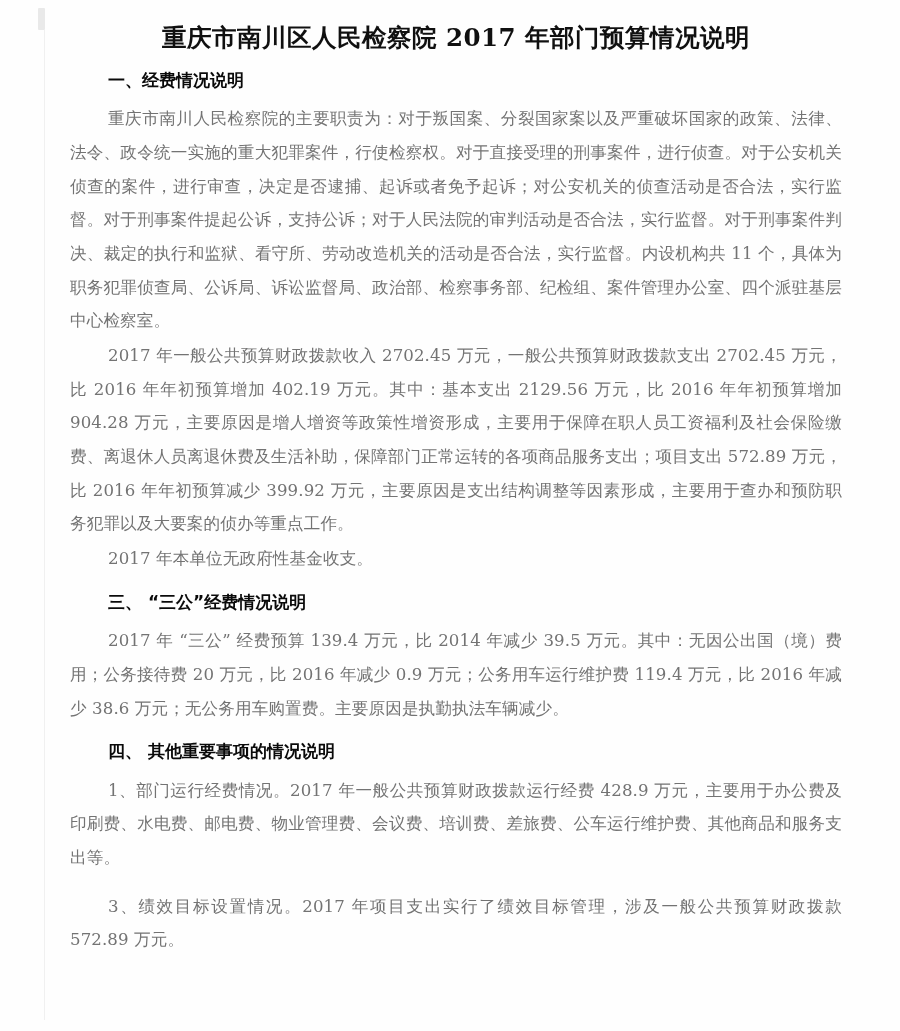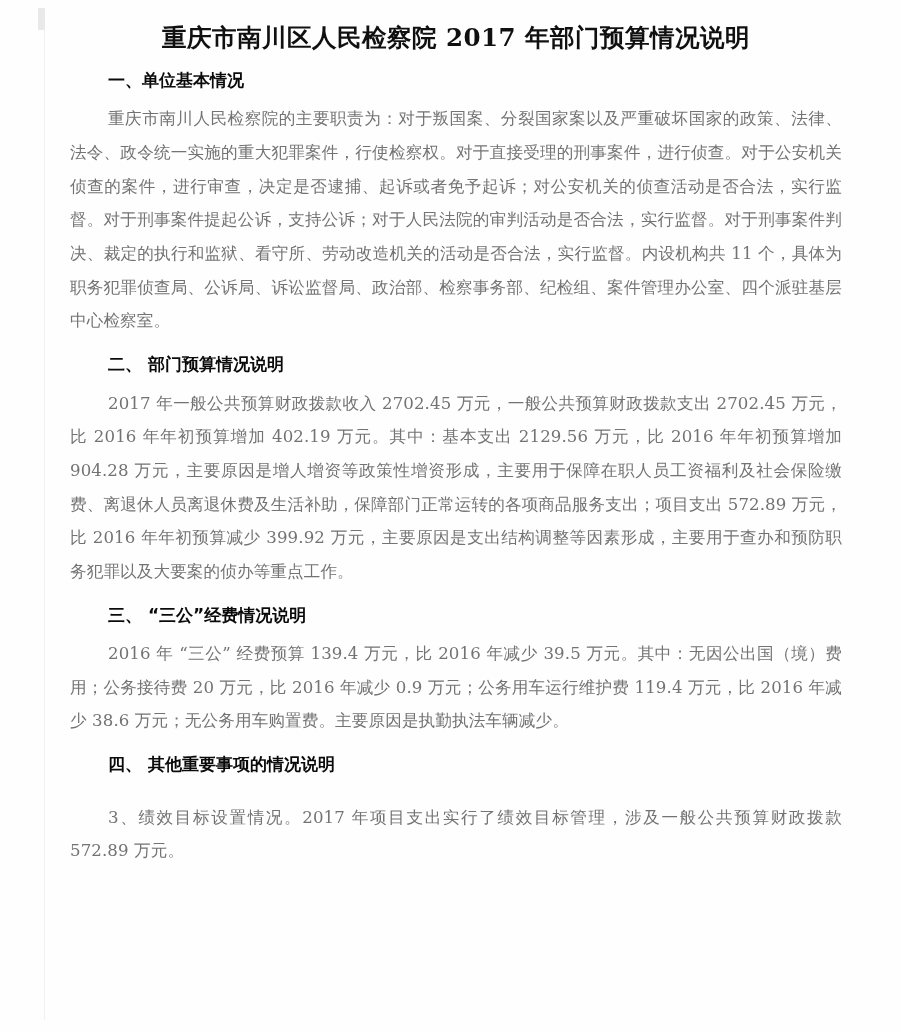--- a/index.html
+++ b/index.html
@@ -83,28 +83,29 @@
 
 <div class="page">
 
   <div class="gutter-mark"></div>
   <div class="gutter-line"></div>
 
   <div class="content">
 
     <h1 class="doc-title">重庆市南川区人民检察院 2017 年部门预算情况说明</h1>
 
-    <h2 class="section-heading">一、单位基本情况</h2>
+    <h2 class="section-heading">一、经费情况说明</h2>
     <p class="body-text">重庆市南川人民检察院的主要职责为：对于叛国案、分裂国家案以及严重破坏国家的政策、法律、法令、政令统一实施的重大犯罪案件，行使检察权。对于直接受理的刑事案件，进行侦查。对于公安机关侦查的案件，进行审查，决定是否逮捕、起诉或者免予起诉；对公安机关的侦查活动是否合法，实行监督。对于刑事案件提起公诉，支持公诉；对于人民法院的审判活动是否合法，实行监督。对于刑事案件判决、裁定的执行和监狱、看守所、劳动改造机关的活动是否合法，实行监督。内设机构共 11 个，具体为职务犯罪侦查局、公诉局、诉讼监督局、政治部、检察事务部、纪检组、案件管理办公室、四个派驻基层中心检察室。</p>
 
-    <h2 class="section-heading">二、 部门预算情况说明</h2>
     <p class="body-text">2017 年一般公共预算财政拨款收入 2702.45 万元，一般公共预算财政拨款支出 2702.45 万元，比 2016 年年初预算增加 402.19 万元。其中：基本支出 2129.56 万元，比 2016 年年初预算增加 904.28 万元，主要原因是增人增资等政策性增资形成，主要用于保障在职人员工资福利及社会保险缴费、离退休人员离退休费及生活补助，保障部门正常运转的各项商品服务支出；项目支出 572.89 万元，比 2016 年年初预算减少 399.92 万元，主要原因是支出结构调整等因素形成，主要用于查办和预防职务犯罪以及大要案的侦办等重点工作。</p>
+    <p class="body-text">2017 年本单位无政府性基金收支。</p>
 
     <h2 class="section-heading">三、 “三公”经费情况说明</h2>
-    <p class="body-text">2016 年 “三公” 经费预算 139.4 万元，比 2016 年减少 39.5 万元。其中：无因公出国（境）费用；公务接待费 20 万元，比 2016 年减少 0.9 万元；公务用车运行维护费 119.4 万元，比 2016 年减少 38.6 万元；无公务用车购置费。主要原因是执勤执法车辆减少。</p>
+    <p class="body-text">2017 年 “三公” 经费预算 139.4 万元，比 2014 年减少 39.5 万元。其中：无因公出国（境）费用；公务接待费 20 万元，比 2016 年减少 0.9 万元；公务用车运行维护费 119.4 万元，比 2016 年减少 38.6 万元；无公务用车购置费。主要原因是执勤执法车辆减少。</p>
 
     <h2 class="section-heading">四、 其他重要事项的情况说明</h2>
+    <p class="body-text">1、部门运行经费情况。2017 年一般公共预算财政拨款运行经费 428.9 万元，主要用于办公费及印刷费、水电费、邮电费、物业管理费、会议费、培训费、差旅费、公车运行维护费、其他商品和服务支出等。</p>
     <div class="spacer-sm"></div>
     <div class="spacer-sm"></div>
     <p class="body-text">3、绩效目标设置情况。2017 年项目支出实行了绩效目标管理，涉及一般公共预算财政拨款 572.89 万元。</p>
 
   </div>
 </div>
 
 </body></html>

